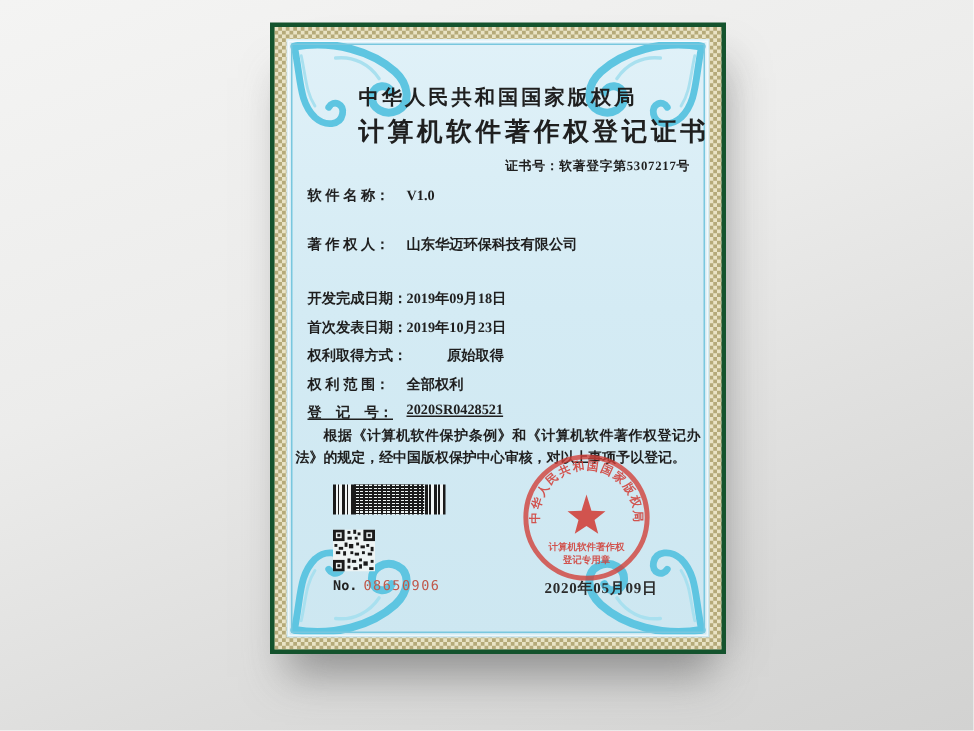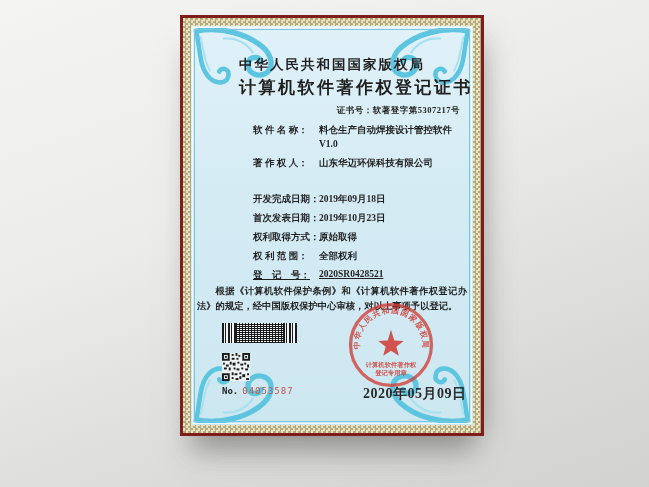--- a/index.html
+++ b/index.html
@@ -4,21 +4,21 @@
 <style>
   html,body{margin:0;padding:0;}
   body{
     width:649px;height:487px;overflow:hidden;position:relative;
     background:linear-gradient(160deg,#f4f4f3 0%,#ececeb 40%,#dadad9 78%,#d2d2d1 100%);
     font-family:"Liberation Serif","DejaVu Serif",serif;
     color:#1f1f1f;
   }
   .certificate{
     position:absolute;left:180px;top:15px;width:304px;height:421px;
-    box-sizing:border-box;background:#7f1d1d;padding:3px;
+    box-sizing:border-box;background:#14532d;padding:3px;
     box-shadow:0 26px 26px -10px rgba(105,105,105,.55),
                16px 10px 26px -14px rgba(120,120,120,.40);
   }
   .gold-border{
     width:100%;height:100%;box-sizing:border-box;padding:8px;
     background:repeating-conic-gradient(#b5aa79 0% 25%,#e9e3c5 0% 50%);
     background-size:5px 5px;
   }
   .blue-field{
     position:relative;width:282px;height:399px;overflow:hidden;
@@ -41,44 +41,44 @@
   }
   .cert-title{
     position:absolute;top:50px;left:0;width:100%;margin:0;text-align:right;
     font-size:17px;font-weight:bold;letter-spacing:2.5px;white-space:nowrap;
   }
   .cert-no{
     position:absolute;top:79px;right:13px;font-size:8.5px;font-weight:bold;
     letter-spacing:.5px;white-space:nowrap;margin-left:12px;
   }
   .row{position:absolute;left:14px;display:flex;font-size:9.5px;font-weight:bold;white-space:nowrap;}
-  .row .lbl{width:66px;flex:0 0 66px;margin-left:48px;}
+  .row .lbl{width:66px;flex:0 0 66px;}
   .r1{top:98px;} .r2{top:131px;} .r3{top:167px;justify-content:center;} .r4{top:186px;}
-  .r5{top:205px;} .r6{top:224px;} .r7{top:243px;text-decoration:underline;}
+  .r5{top:205px;gap:27px;} .r6{top:224px;} .r7{top:243px;text-decoration:underline;}
   .version-line{margin-top:2px;font-family:Liberation Serif, serif;}
   .statement{
     position:absolute;top:258px;left:6px;right:6px;margin:0;
     font-size:9.3px;font-weight:bold;line-height:15px;text-indent:2em;
     text-align:justify;
   }
   .barcode{
     position:absolute;left:31px;top:297px;width:75px;height:20px;display:flex;
   }
   .barcode .bars{flex:0 0 14px;height:100%;
     background:repeating-linear-gradient(90deg,#1b1b1b 0 2px,#f2f6f6 2px 3px,#1b1b1b 3px 4px,#f2f6f6 4px 6px);}
   .barcode .dense{flex:1;height:100%;
     background:repeating-linear-gradient(0deg,#1b1b1b 0 1px,transparent 1px 2px),
                repeating-linear-gradient(90deg,#1b1b1b 0 1px,#eef4f4 1px 3px);}
   .qr{position:absolute;left:31px;top:327px;width:28px;height:28px;}
   .serial{position:absolute;left:31px;top:360px;font-size:9px;white-space:nowrap;
     font-family:"DejaVu Sans Mono",monospace;}
   .serial .no-label{color:#222;font-weight:bold;margin-right:4px;}
   .serial .no-value{color:#c0584a;letter-spacing:1px;}
   .issue-date{
-    position:absolute;left:172px;top:359px;font-size:14px;font-weight:bold;
+    position:absolute;left:172px;top:359px;font-size:10px;font-weight:bold;
     color:#2b2b2b;white-space:nowrap;letter-spacing:.5px;
   }
   .seal{position:absolute;left:157px;top:276px;width:86px;height:86px;opacity:.88;}
 </style>
 </head>
 <body>
 
 <div class="certificate">
   <div class="gold-border">
     <div class="blue-field">
@@ -121,21 +121,20 @@
       <h1 class="authority">中华人民共和国国家版权局</h1>
       <h2 class="cert-title">计算机软件著作权登记证书</h2>
 
       <div class="cert-no">
         <span>证书号：</span><span>软著登字第5307217号</span>
       </div>
 
       <div class="row r1">
         <span class="lbl">软 件 名 称：</span>
         <span class="val">
-          <span>料仓生产自动焊接设计管控软件</span>
           <div class="version-line">V1.0</div>
         </span>
       </div>
       <div class="row r2">
         <span class="lbl">著 作 权 人：</span>
         <span class="val">山东华迈环保科技有限公司</span>
       </div>
       <div class="row r3">
         <span class="lbl">开发完成日期：</span>
         <span class="val">2019年09月18日</span>
@@ -202,21 +201,21 @@
           <rect x="21" y="22" width="3" height="3"></rect>
             <rect x="26" y="21" width="2" height="2"></rect>
           <rect x="10" y="25" width="2" height="2"></rect>
             <rect x="14" y="26" width="3" height="2"></rect>
             <rect x="18" y="24" width="2" height="3"></rect>
             <rect x="25" y="26" width="3" height="2"></rect>
         </g>
       </svg>
 
       <div class="serial">
-        <span class="no-label">No.</span><span class="no-value">04053587</span>
+        <span class="no-label">No.</span><span class="no-value">08650906</span>
       </div>
 
       <div class="issue-date">2020年05月09日</div>
 
       <svg class="seal" viewBox="0 0 84 84">
         <defs>
           <path id="sealArc" d="M 11.5,47.4 A 31,31 0 1 1 72.5,47.4" fill="none"></path>
         </defs>
         <circle cx="42" cy="42" r="39.5" fill="none" stroke="#d23f38" stroke-width="3.2" opacity="0.9"></circle>
         <text font-size="7.6" fill="#d23f38" font-weight="bold" letter-spacing="1.2">

